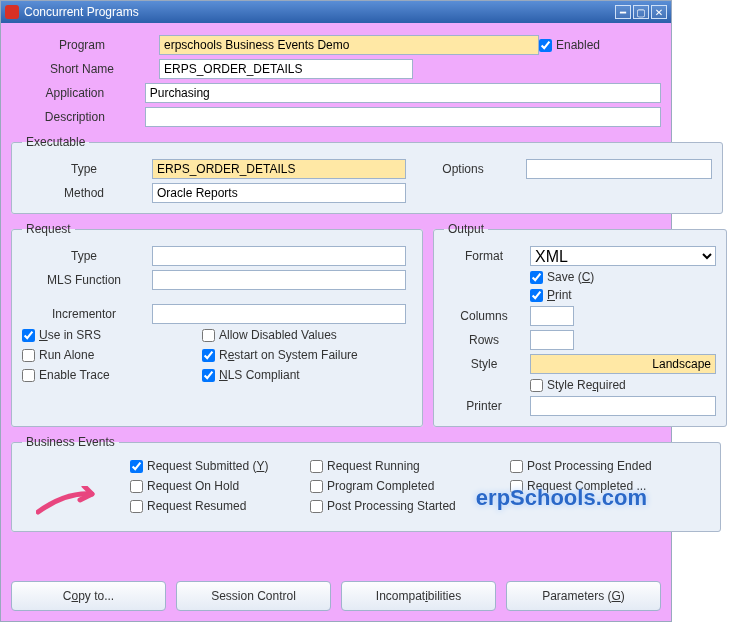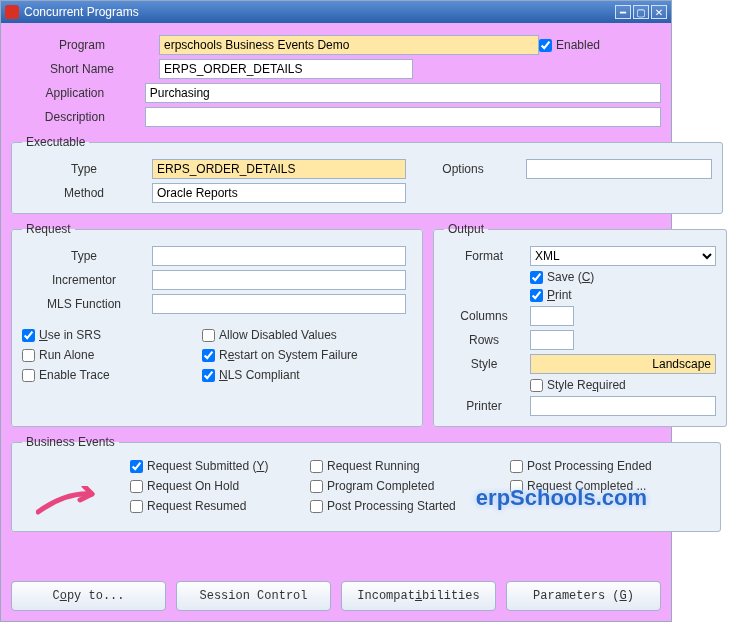--- a/index.html
+++ b/index.html
@@ -83,38 +83,37 @@
     padding: 0 4px;
     color: #333;
     font-size: 12px;
   }
   .two-col { display: flex; gap: 10px; }
   .col { flex: 1; }
   select {
     height: 20px;
     border: 1px solid #9fb3cc;
     background: #fff;
-    font-size: 12px;
+    font-size: 16px;
     font-family: inherit;
   }
   .btn-bar {
     display: flex;
     gap: 10px;
     padding: 10px;
   }
   .btn {
     flex: 1;
     height: 30px;
     border: 1px solid #9fb3cc;
     border-radius: 4px;
     background: linear-gradient(#fdfdfe, #e4ebf5);
     font-size: 12px;
     cursor: pointer;
     color: #333;
-    font-family: Liberation Mono, monospace;
   }
   .watermark {
     position: absolute;
     right: 24px;
     bottom: 60px;
     font-size: 22px;
     font-weight: bold;
     color: #2a68c8;
     text-shadow: 0 0 6px #9ec6ff, 0 0 2px #fff;
     pointer-events: none;
@@ -187,26 +186,26 @@
       </div>
     </fieldset>
 
     <div class="two-col">
       <fieldset class="col" style="flex:1.45">
         <legend>Request</legend>
         <div class="row">
           <div class="lbl" style="width:130px">Type</div>
           <input type="text" style="width: 254px;" value="">
         </div>
-        <div class="row">
-          <div class="lbl" style="width:130px">Incrementor</div>
-          <input type="text" style="width: 254px;" value="">
-        </div>
         <div class="row" style="margin-bottom:14px">
           <div class="lbl" style="width:130px">MLS Function</div>
+          <input type="text" style="width: 254px;" value="">
+        </div>
+        <div class="row">
+          <div class="lbl" style="width:130px">Incrementor</div>
           <input type="text" style="width: 254px;" value="">
         </div>
         <div style="display:grid;grid-template-columns:180px 210px;row-gap:6px;">
           <label class="checkbox">
             <input type="checkbox" checked="" style="">
             <span class="cb-label"><span class="u">U</span>se in SRS</span>
           </label>
           <label class="checkbox">
             <input type="checkbox" style="">
             <span class="cb-label">Allow Disabled Values</span>

